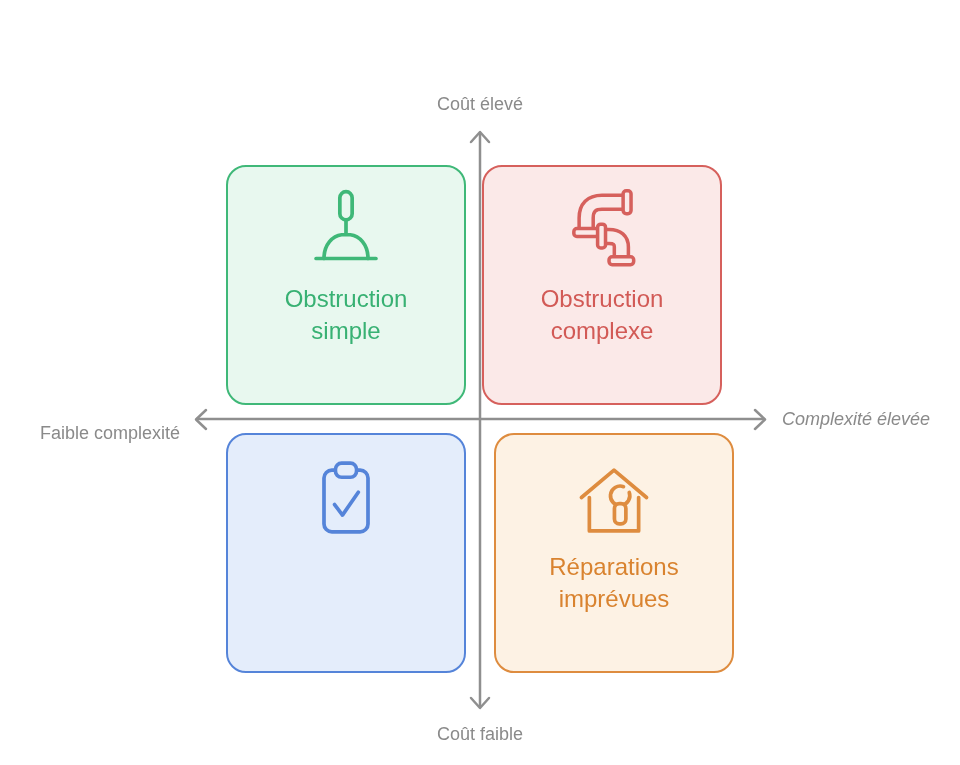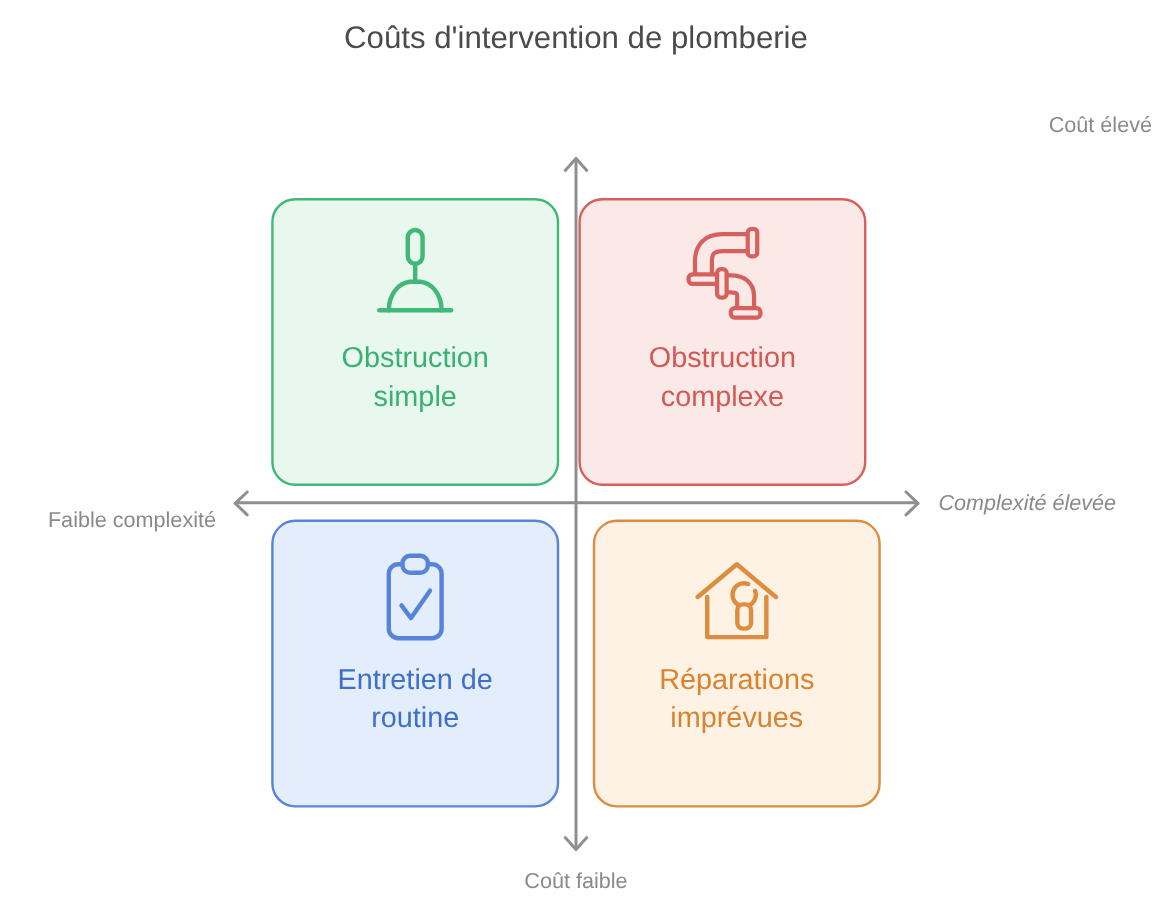--- a/index.html
+++ b/index.html
@@ -8,21 +8,21 @@
     font-family:"Liberation Sans",sans-serif;overflow:hidden;
   }
   .title{
     position:absolute;left:0;top:15px;width:100%;text-align:center;
     font-size:26px;line-height:32px;color:var(--title-color,#4b4b4b);
   }
   .axis-label{
     position:absolute;font-size:18px;line-height:24px;
     color:var(--axis-label-color,#8a8a8a);white-space:nowrap;
   }
-  .axis-top{left:0;width:100%;text-align:right;top:92px;}
+  .axis-top{left:0;width:100%;text-align:center;top:92px;}
   .axis-bottom{left:0;width:100%;text-align:center;top:722px;}
   .axis-left{top:407px;right:780px;margin-top:14px;}
   .axis-right{top:407px;left:782px;font-style:italic;}
   .axes-svg{position:absolute;left:0;top:0;pointer-events:none;}
   .axes-svg path,.axes-svg line{
     stroke:var(--axis-color,#8f8f8f);stroke-width:2.5;fill:none;
     stroke-linecap:round;stroke-linejoin:round;
   }
   .card{
     position:absolute;width:240px;height:240px;box-sizing:border-box;
@@ -44,21 +44,20 @@
   .pipe-outer{stroke:currentColor;stroke-width:20;}
   .pipe-inner{stroke:var(--bg);stroke-width:12;}
   .flange{fill:var(--bg);stroke:currentColor;stroke-width:4;stroke-linejoin:round;}
   .bgfill{fill:var(--bg);}
 </style>
 </head>
 <body>
 
 <div class="canvas" style="--title-color: #4b4b4b; --axis-color: #8f8f8f; --axis-label-color: #8a8a8a; --bg-color: #ffffff;">
 
-  <div class="title">Coûts d'intervention de plomberie</div>
 
   <div class="axis-label axis-top">Coût élevé</div>
   <div class="axis-label axis-bottom">Coût faible</div>
   <div class="axis-label axis-left">Faible complexité</div>
   <div class="axis-label axis-right">Complexité élevée</div>
 
   <svg class="axes-svg" width="960" height="765" viewBox="0 0 960 765" aria-hidden="true">
     <line x1="480" y1="134" x2="480" y2="706"></line>
     <path d="M471,142 L480,132 L489,142"></path>
     <path d="M471,698 L480,708 L489,698"></path>
@@ -100,21 +99,20 @@
   <div class="card card-bl" style="--c: #5584d9; --text: #3f70c8; --bg: #e4edfb;">
     <div class="card-icon">
       <svg viewBox="0 0 100 100" aria-hidden="true">
         <g class="ico">
           <rect x="25" y="15" width="50" height="70" rx="9"></rect>
           <rect class="bgfill" x="38" y="7" width="24" height="16" rx="7"></rect>
           <polyline points="37,54 46,66 64,40"></polyline>
         </g>
       </svg>
     </div>
-    <div class="card-label">Entretien de routine</div>
   </div>
 
   <div class="card card-br" style="--c: #de8c3f; --text: #d9832f; --bg: #fdf2e4;">
     <div class="card-icon">
       <svg viewBox="0 0 100 100" aria-hidden="true">
         <g class="ico">
           <path d="M22,46 L22,84 L78,84 L78,46"></path>
           <path d="M13,46 L50,15 L87,46"></path>
           <path d="M67.3,40.2 A11,11 0 1 1 60.8,33.7"></path>
           <rect class="bgfill" x="50.5" y="53" width="13" height="23" rx="5.5"></rect>

